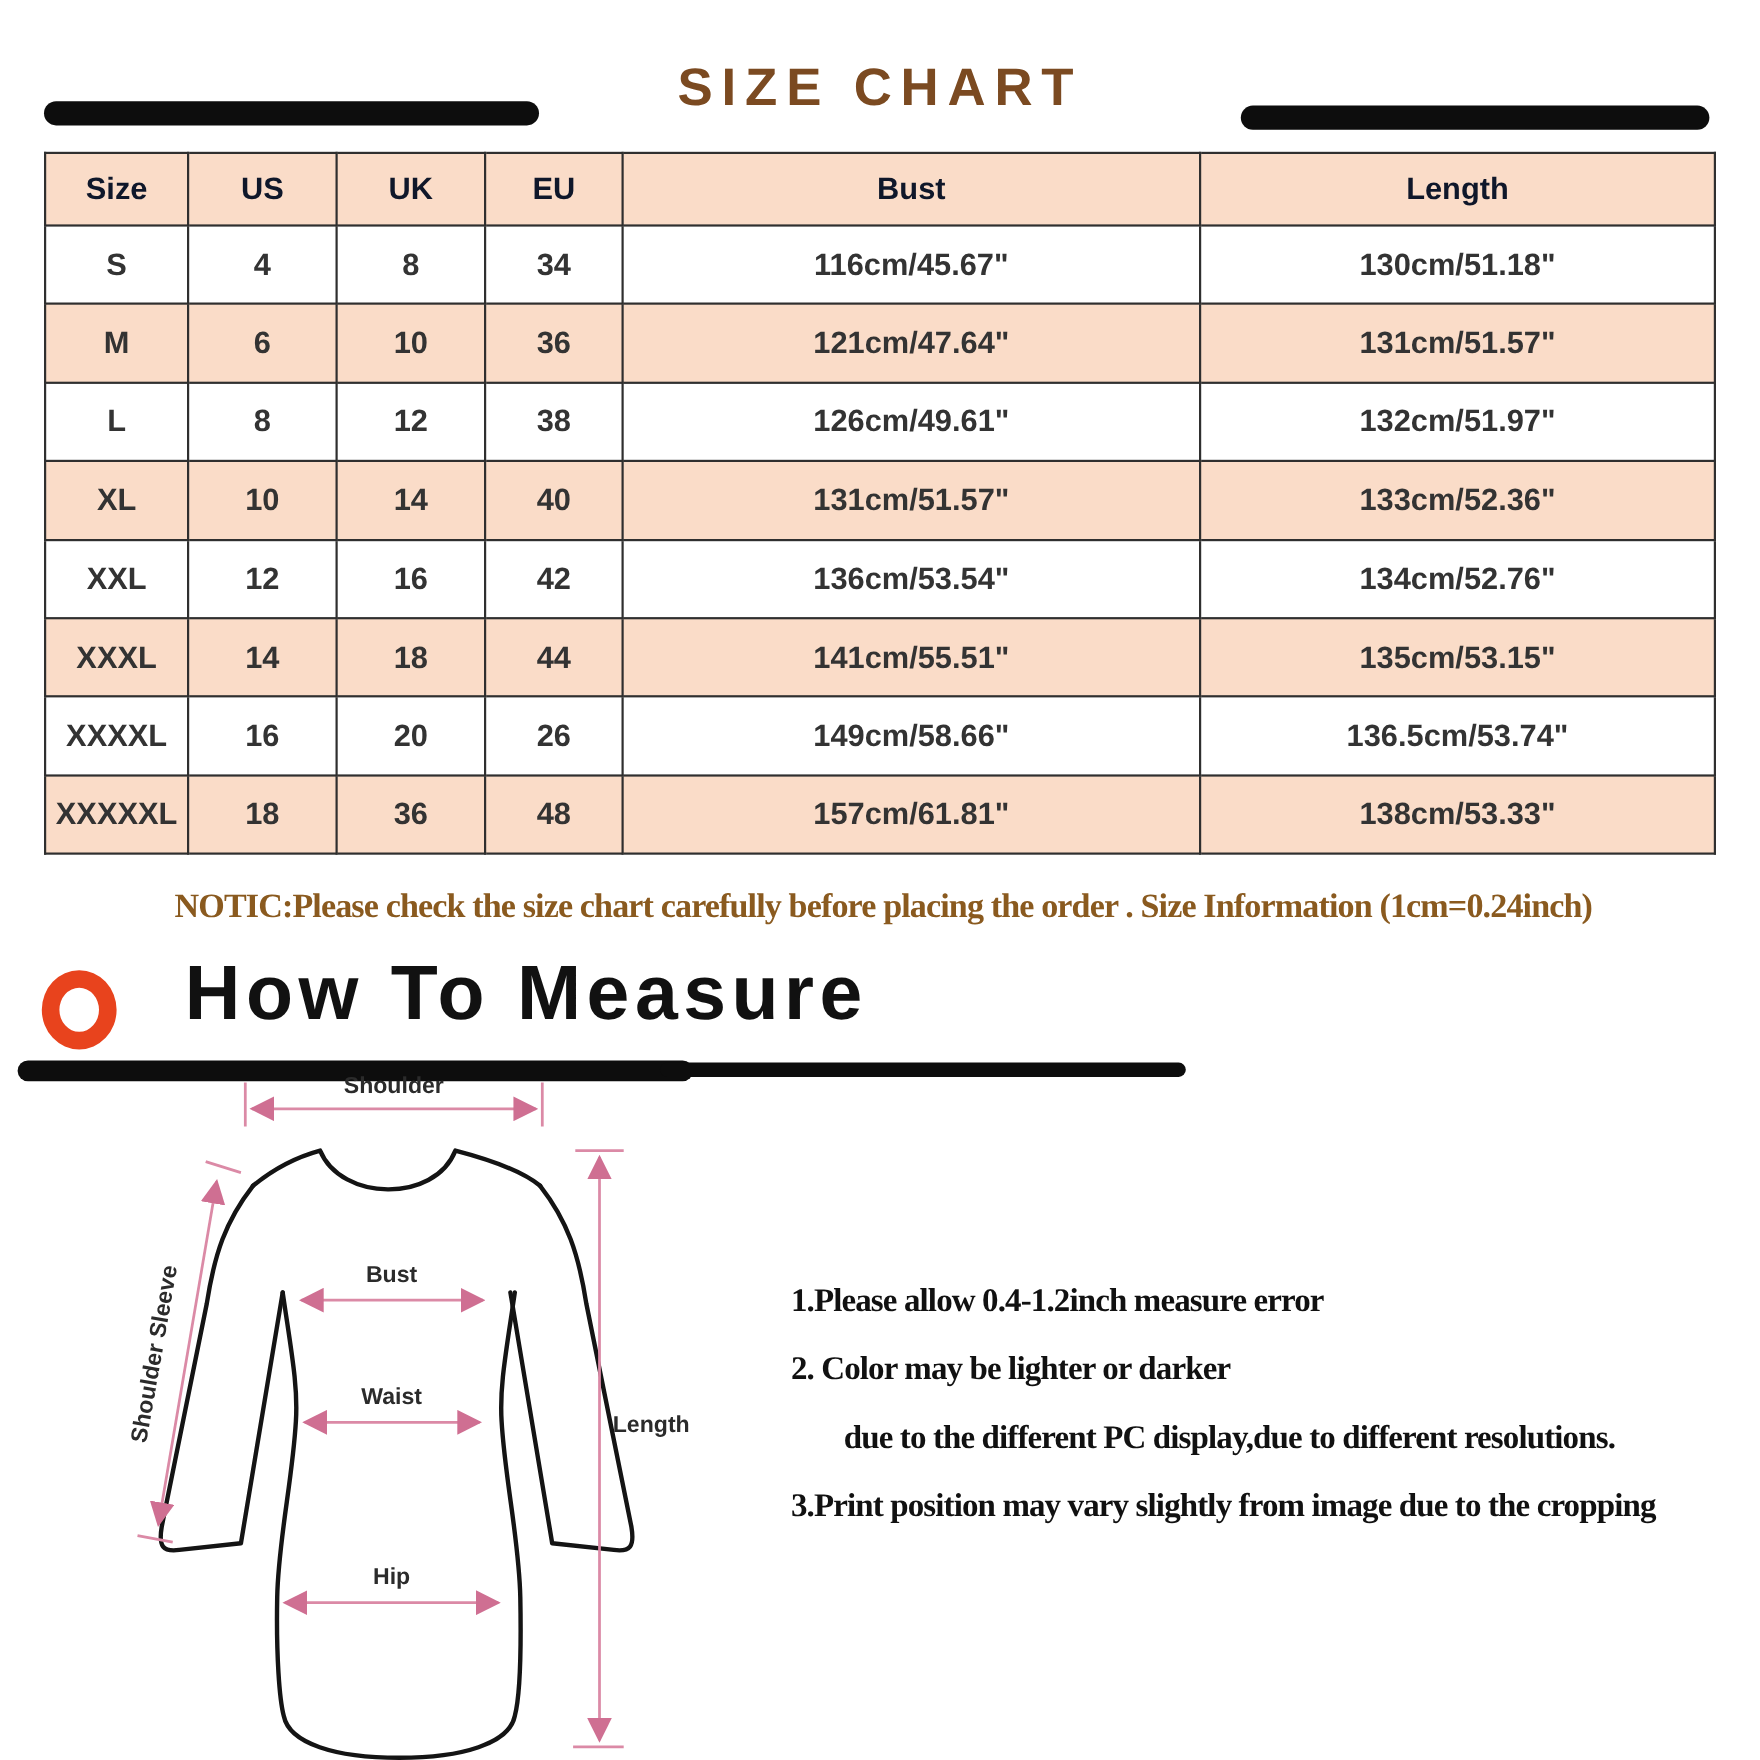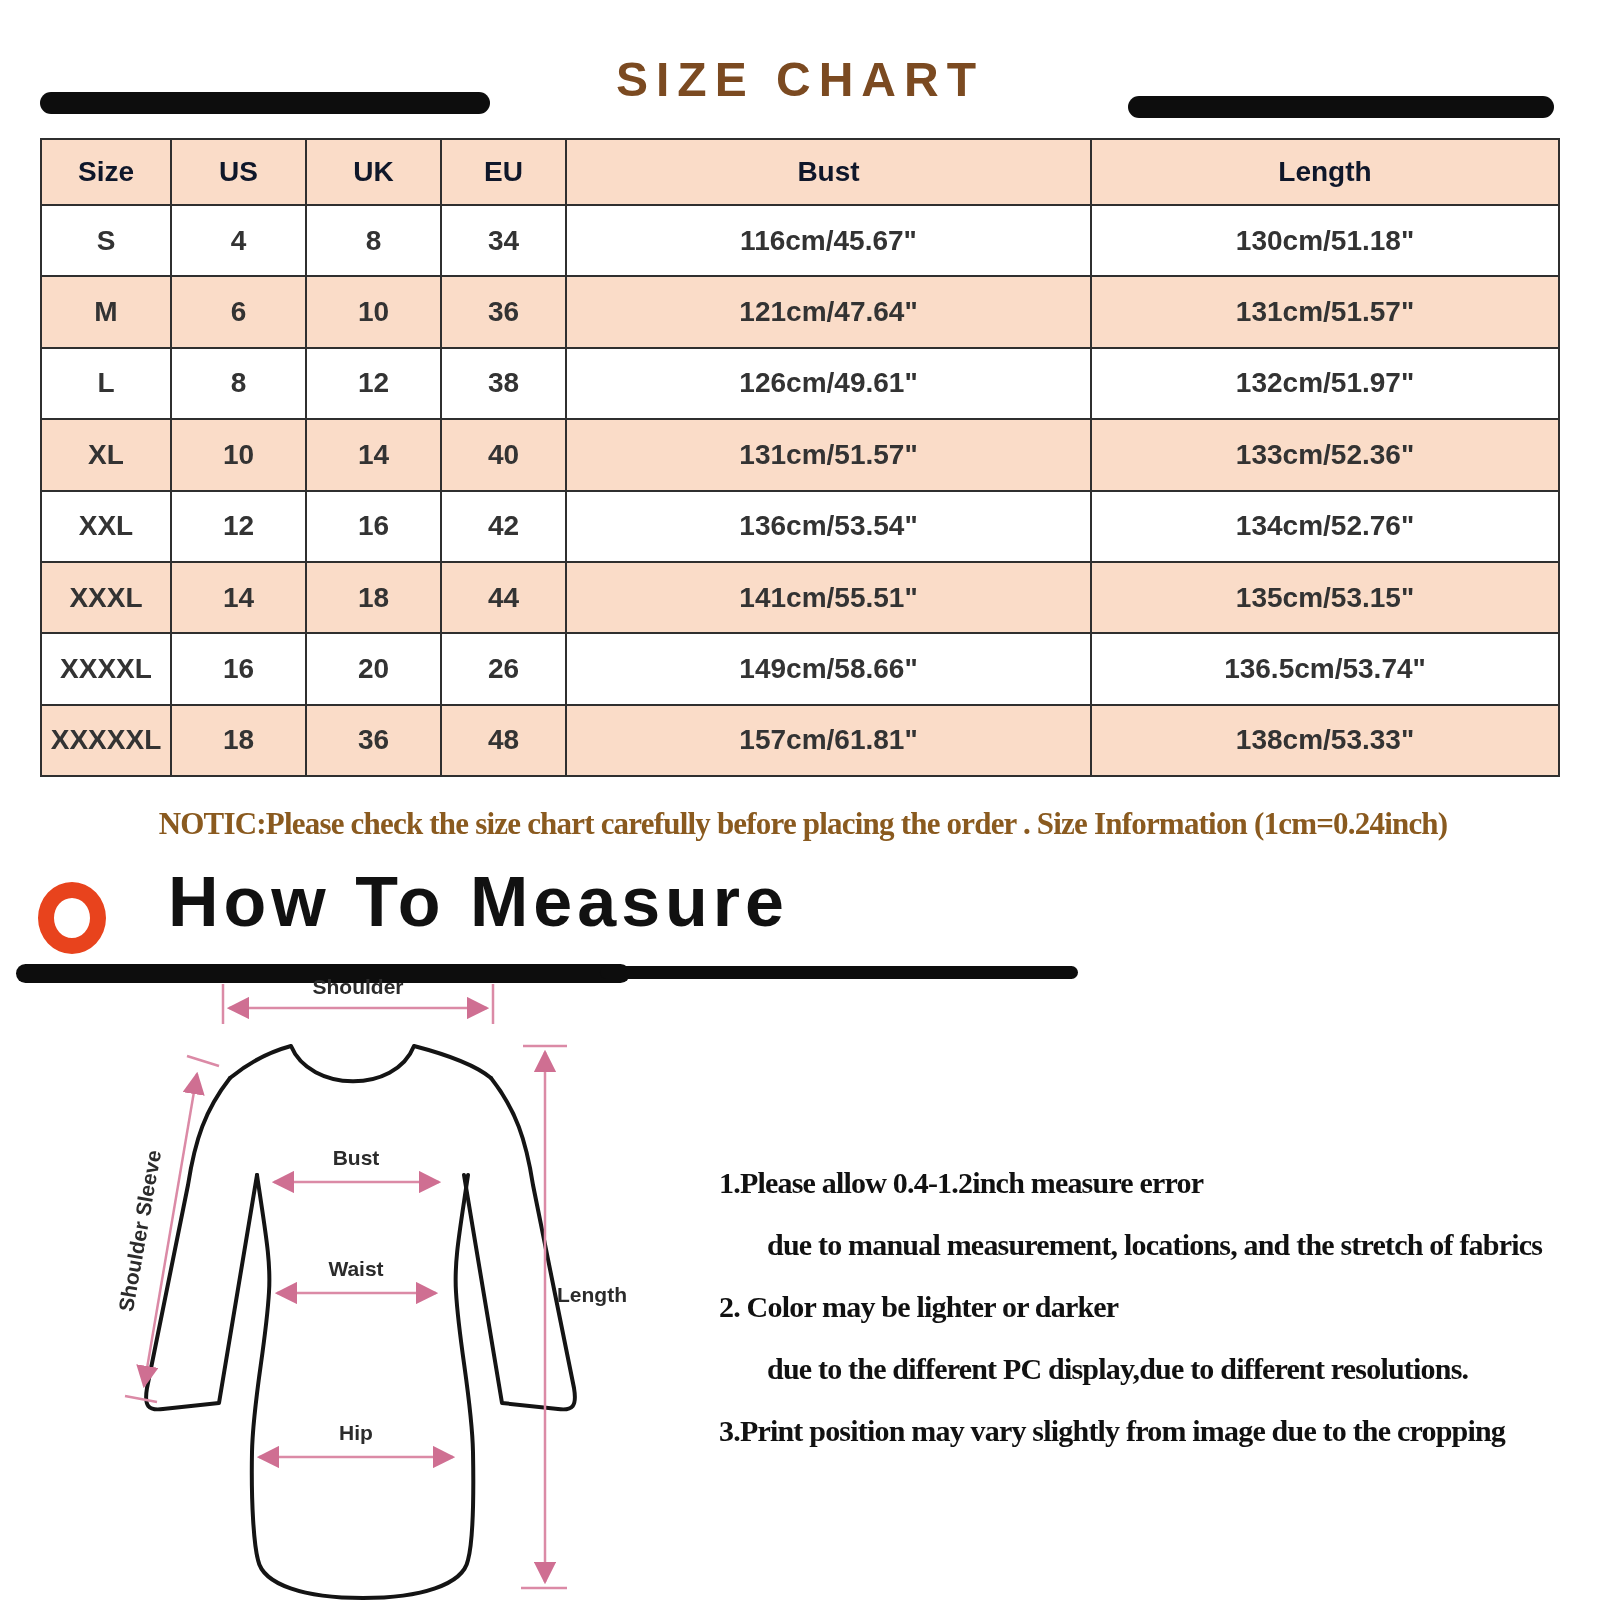--- a/index.html
+++ b/index.html
@@ -206,17 +206,16 @@
   <g>
     <path class="measure" d="M438,86 H482"></path>
     <path class="measure" d="M436,628 H482"></path>
     <path class="measure" d="M460,92 L460,622" marker-start="url(#ah)" marker-end="url(#ah)"></path>
     <text x="472" y="342" text-anchor="start">Length</text>
   </g>
 </svg>
 
 <div class="notes" id="notes-list">
     <div class="note-line">1.Please allow 0.4-1.2inch measure error</div>
-    <div class="note-line note-indent">due to manual measurement, locations, and the stretch of fabrics</div>
     <div class="note-line">2. Color may be lighter or darker</div>
     <div class="note-line note-indent">due to the different PC display,due to different resolutions.</div>
     <div class="note-line">3.Print position may vary slightly from image due to the cropping</div>
   </div>
 
 </body></html>

